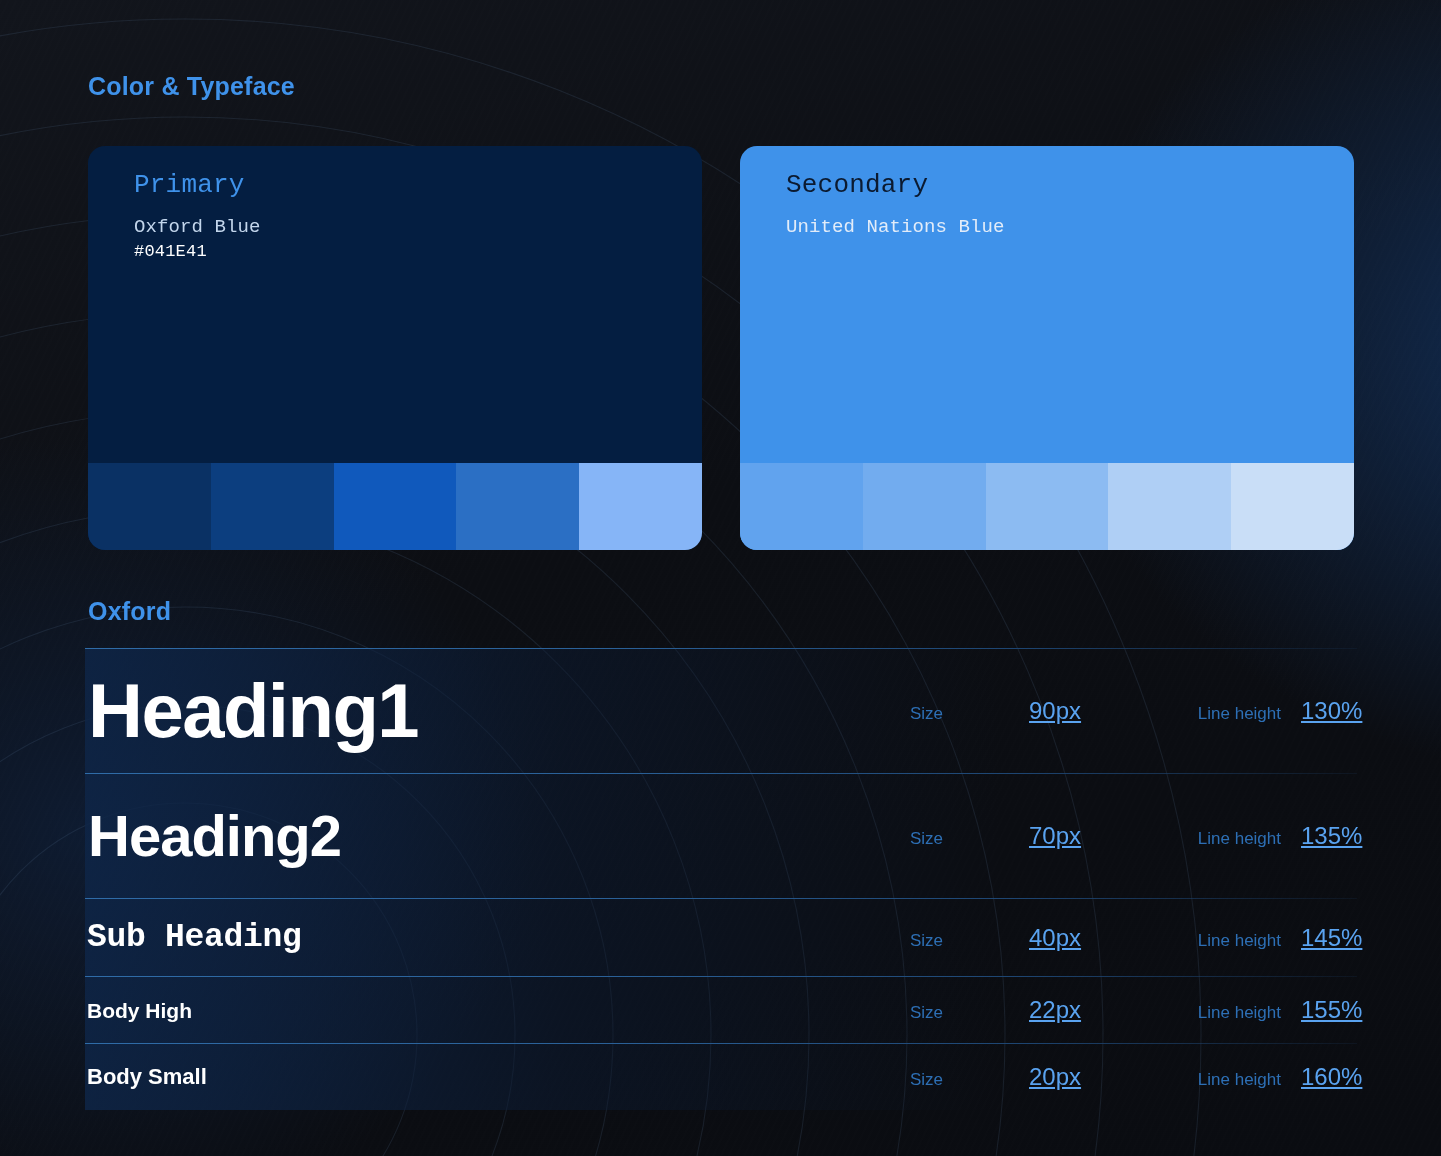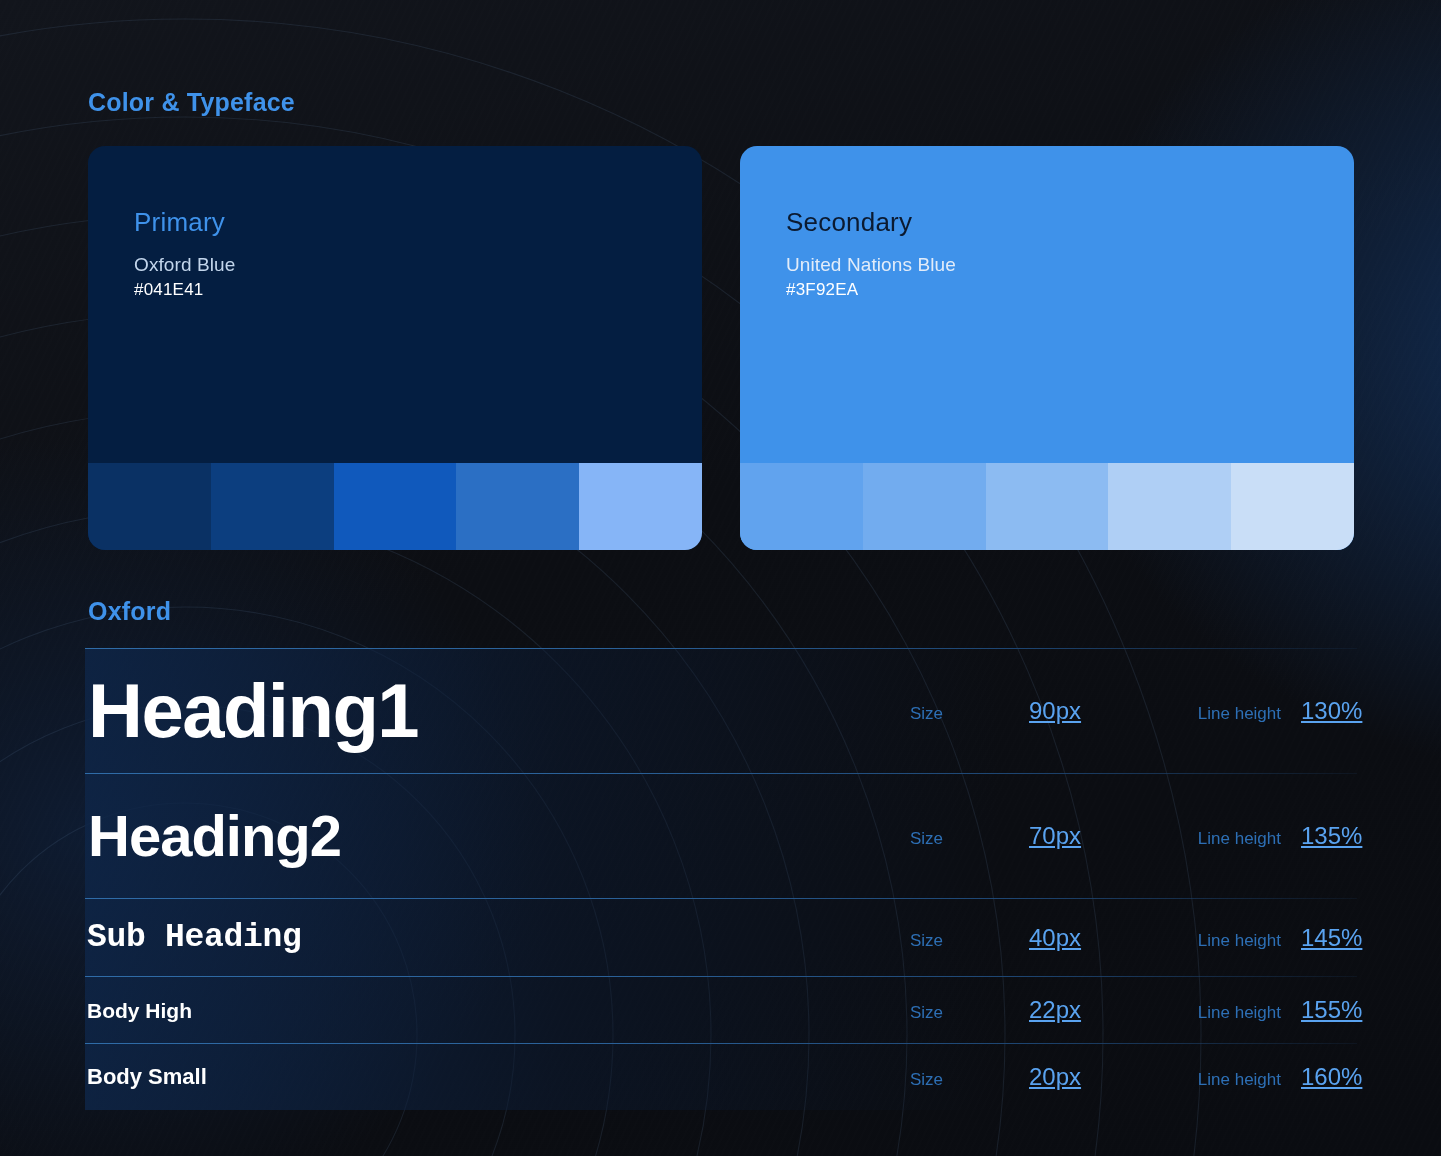--- a/index.html
+++ b/index.html
@@ -38,33 +38,33 @@
   #content { position:relative; z-index:4; padding:0; }
 
   .section-title {
     position:absolute;
     left:88px;
     color:#3f92ea;
     font-size:25px;
     font-weight:700;
     letter-spacing:.2px;
   }
-  #title-color { top:88px;text-align:right; }
+  #title-color { top:72px;text-align:right; }
   #title-font  { top:597px; }
 
   
   .cards { position:absolute; top:146px; left:88px; width:1269px; height:404px; display:flex; gap:38px; }
   .card {
     width:614px; height:404px;
     border-radius:17px;
     overflow:hidden;
     display:flex; flex-direction:column;
     position:relative;
   }
-  .card-body { flex:1; padding:61px 0 0 46px; }
+  .card-body { flex:1; padding:24px 0 0 46px;font-family:Liberation Mono, monospace; }
   .card-role { font-size:26px; font-weight:500; letter-spacing:.2px; margin-bottom:16px; }
   .card-name { font-size:19px; font-weight:400; letter-spacing:.1px; margin-bottom:4px; }
   .card-hex  { font-size:17px; font-weight:400; letter-spacing:.2px; }
 
   #card-primary   { background:#041e41; }
   #card-primary .card-role { color:#3f92ea; }
   #card-primary .card-name { color:#c3d6ec; }
   #card-primary .card-hex  { color:#ffffff; }
 
   #card-secondary { background:#3f92ea; }
@@ -153,21 +153,20 @@
           <span style="background:#1059BC"></span>
           <span style="background:#2B6FC4"></span>
           <span style="background:#86B5F7"></span>
         </div>
       </div>
 
       <div class="card" id="card-secondary">
         <div class="card-body">
           <div class="card-role">Secondary</div>
           <div class="card-name">United Nations Blue</div>
-          <div class="card-hex">#3F92EA</div>
         </div>
         <div class="swatches">
           <span style="background:#61A3EE"></span>
           <span style="background:#72ACEF"></span>
           <span style="background:#8CBBF2"></span>
           <span style="background:#AFCFF5"></span>
           <span style="background:#C9DEF7"></span>
         </div>
       </div>
 

